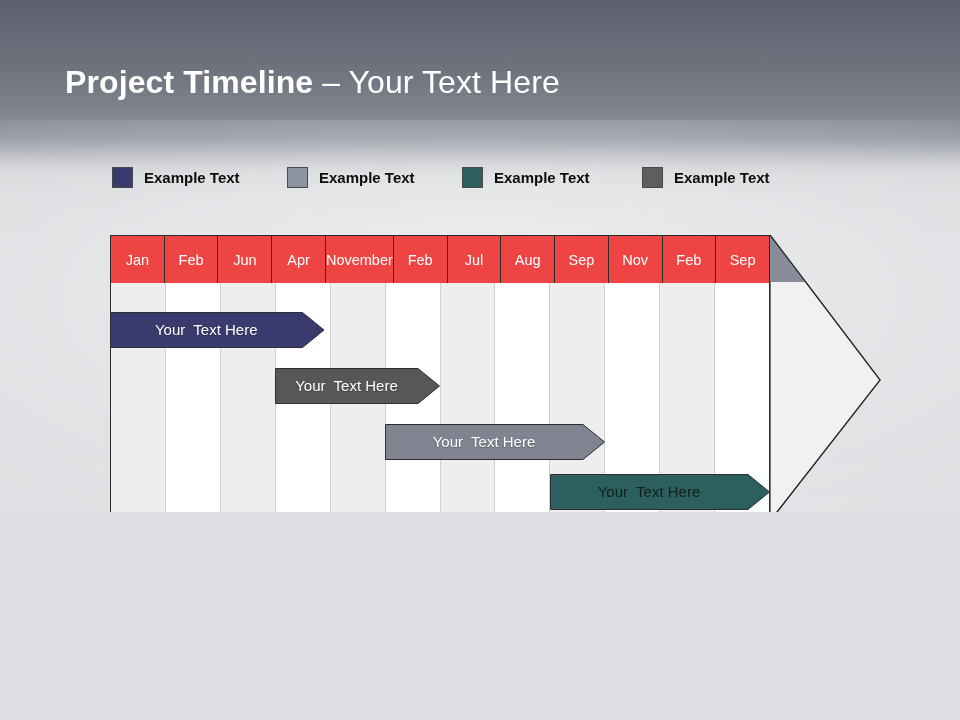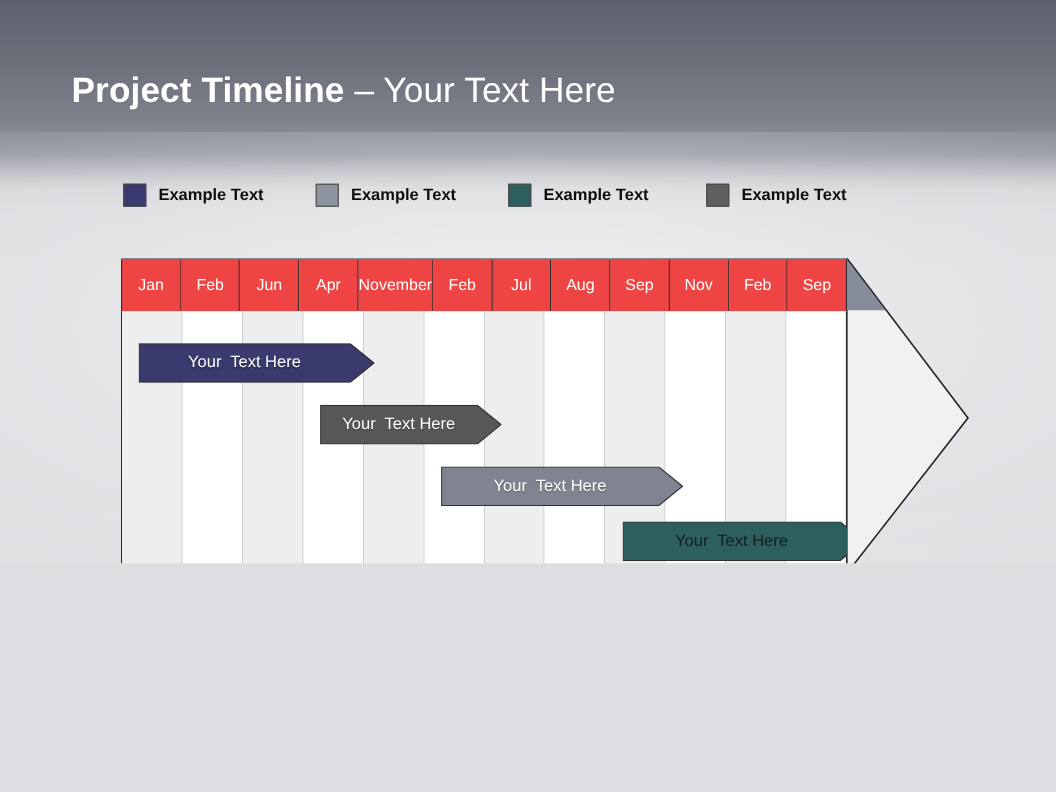--- a/index.html
+++ b/index.html
@@ -80,21 +80,21 @@
     flex:1 1 0;box-sizing:border-box;
     border-right:1px solid #cfcfcf;
     background:#ffffff;
   }
   .grid-col.alt{background:#eeeeee;}
   .grid-col:last-child{border-right:1px solid #2b2b2b;}
 
   
   .bars{position:absolute;left:0;top:48px;width:660px;height:239px;}
   .bar{
-    position:absolute;height:36px;margin-left:16px;
+    position:absolute;height:36px;
   }
   .bar svg{display:block;position:absolute;left:0;top:0;}
   .bar-label{
     position:absolute;left:0;top:0;height:36px;line-height:36px;
     width:100%;padding-right:22px;box-sizing:border-box;
     text-align:center;font-size:15px;color:#ffffff;white-space:pre;
     text-shadow:0 1px 1px rgba(0,0,0,.28);
   }
   .bar.dark-text .bar-label{color:#12201f;text-shadow:none;}
 

